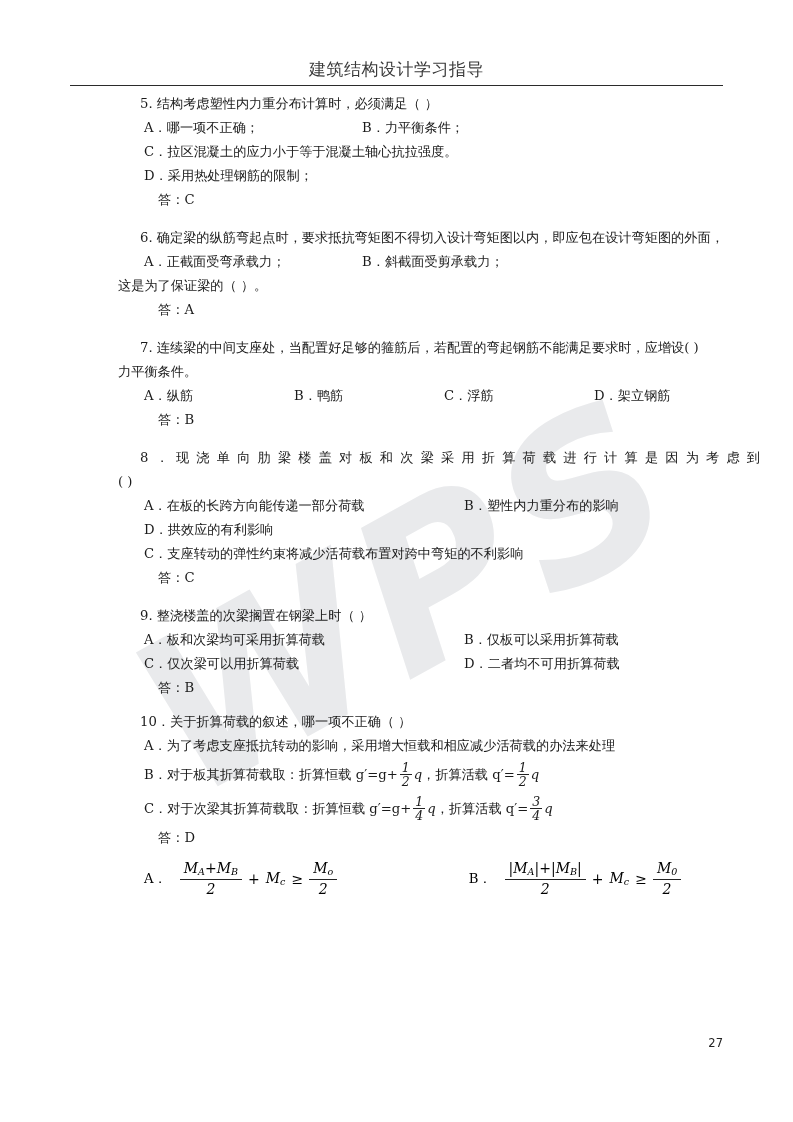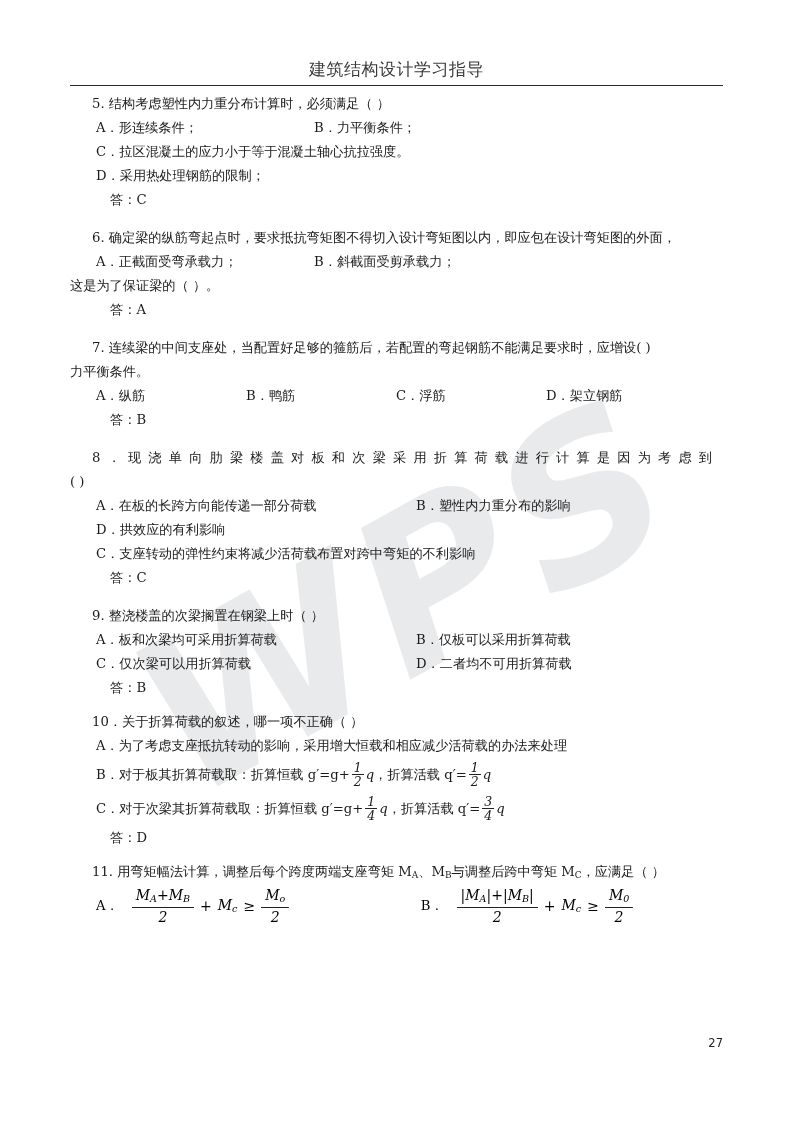--- a/index.html
+++ b/index.html
@@ -79,21 +79,21 @@
   .content {
     position: absolute;
     left: 70px;
     top: 92px;
     width: 655px;
     z-index: 2;
     font-size: 13.2px;
     line-height: 1.0;
   }
 
-  .q-block { margin-bottom: 0px; }
+  .q-block { margin-bottom: 0px; margin-left: 48px; }
 
   .line {
     position: relative;
     min-height: 24px;
     line-height: 24px;
     white-space: nowrap;
     color: #1a1a1a;
   }
 
   .indent1 { padding-left: 22px; }   
@@ -216,21 +216,21 @@
   <div class="header">
     <div class="header-title">建筑结构设计学习指导</div>
     <div class="header-rule"></div>
   </div>
 
   <div class="content">
 
     <div class="q-block">
       <div class="line indent1">5. 结构考虑塑性内力重分布计算时，必须满足（    ）</div>
       <div class="line indent2 opts">
-        <span class="opt opt-2col-a">A．形连续条件；</span><span class="opt">B．力平衡条件；</span>
+        <span class="opt opt-2col-a">A．哪一项不正确；</span><span class="opt">B．力平衡条件；</span>
       </div>
       <div class="line indent2">C．拉区混凝土的应力小于等于混凝土轴心抗拉强度。</div>
       <div class="line indent2">D．采用热处理钢筋的限制；</div>
       <div class="line ans">答：C</div>
     </div>
 
     <div class="gap-md"></div>
 
     <div class="q-block">
       <div class="line indent1">6. 确定梁的纵筋弯起点时，要求抵抗弯矩图不得切入设计弯矩图以内，即应包在设计弯矩图的外面，</div>
@@ -291,21 +291,20 @@
       <div class="line indent2" style="min-height:34px;line-height:34px;">
         <span>C．</span><span>对于次梁其折算荷载取：折算恒载 g′=g+</span><span class="frac"><span class="num math">1</span><span class="den math">4</span></span><span class="math">q</span><span>，折算活载 q′=</span><span class="frac"><span class="num math">3</span><span class="den math">4</span></span><span class="math">q</span>
       </div>
 
       <div class="line ans">答：D</div>
     </div>
 
     <div class="gap-sm"></div>
 
     <div class="q-block">
-      <div class="line indent1"><span>11. 用弯矩幅法计算，调整后每个跨度两端支座弯矩 M</span><sub>A</sub><span>、M</span><sub>B</sub><span>与调整后跨中弯矩 M</span><sub>C</sub><span>，应满足（    ）</span></div>
 
       <div class="formula-row">
 
         <span class="formula-item">
           <span class="formula-label">A．</span><span class="bigfrac"><span class="num"><span class="math">M</span><sub class="math">A</sub><span>+</span><span class="math">M</span><sub class="math">B</sub></span><span class="den math">2</span></span><span class="op">+</span><span class="op"><span class="math">M</span><sub class="math">c</sub></span><span class="op">≥</span><span class="bigfrac"><span class="num"><span class="math">M</span><sub class="math">o</sub></span><span class="den math">2</span></span>
         </span>
 
         <span class="formula-gap"></span>
 
         <span class="formula-item">

